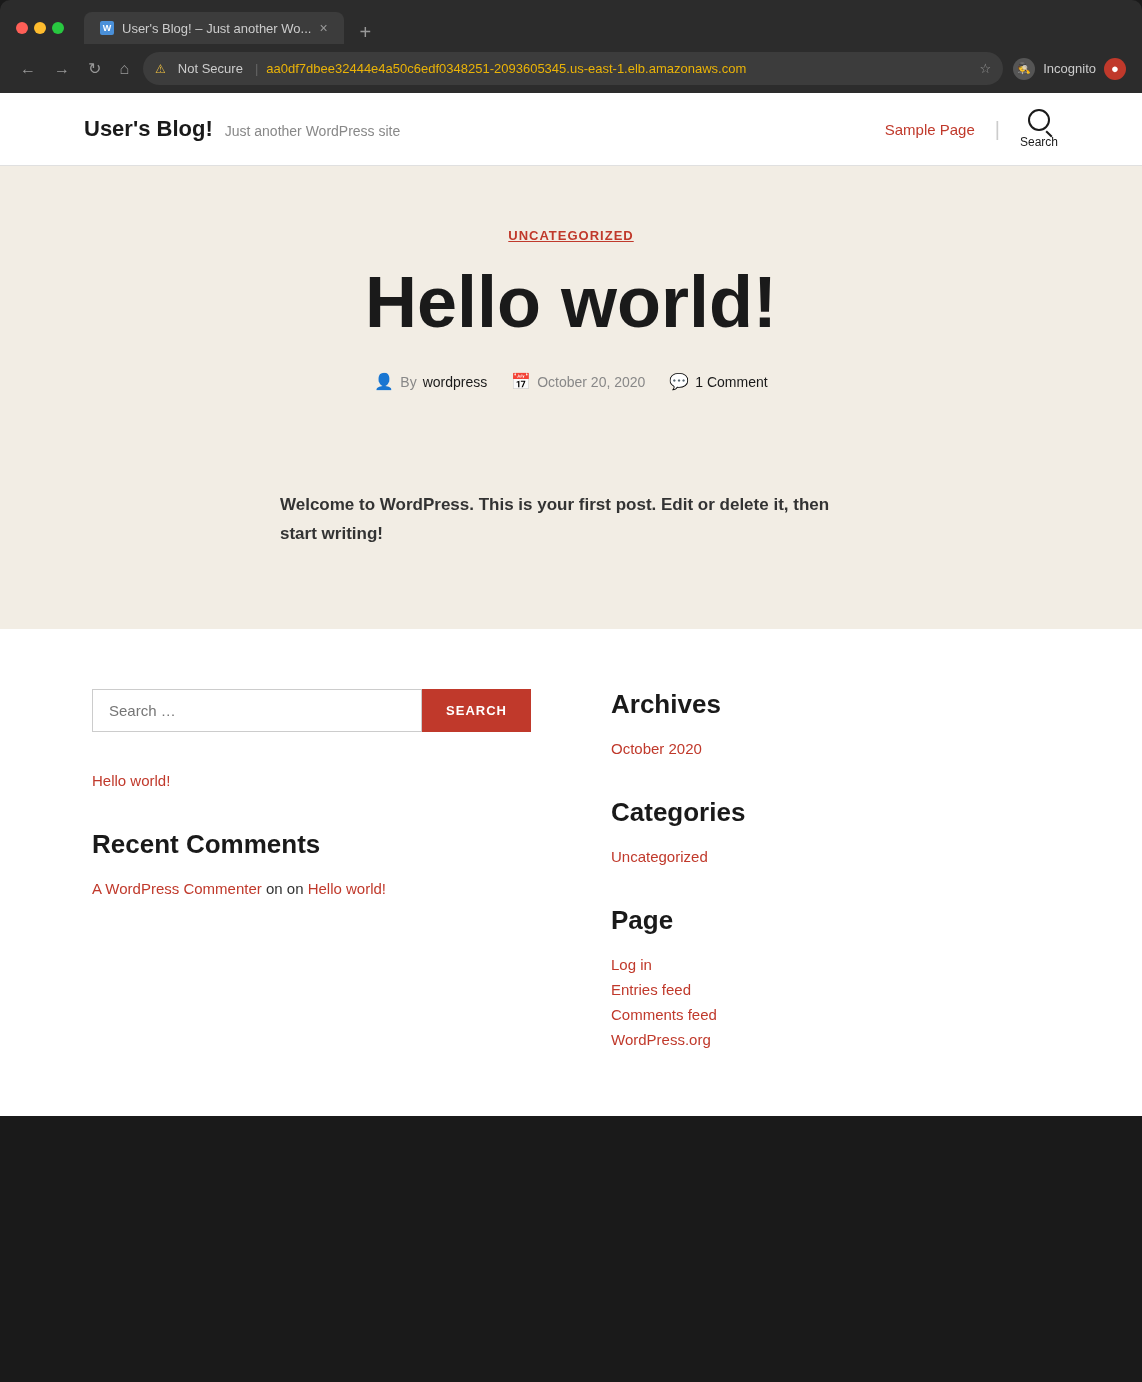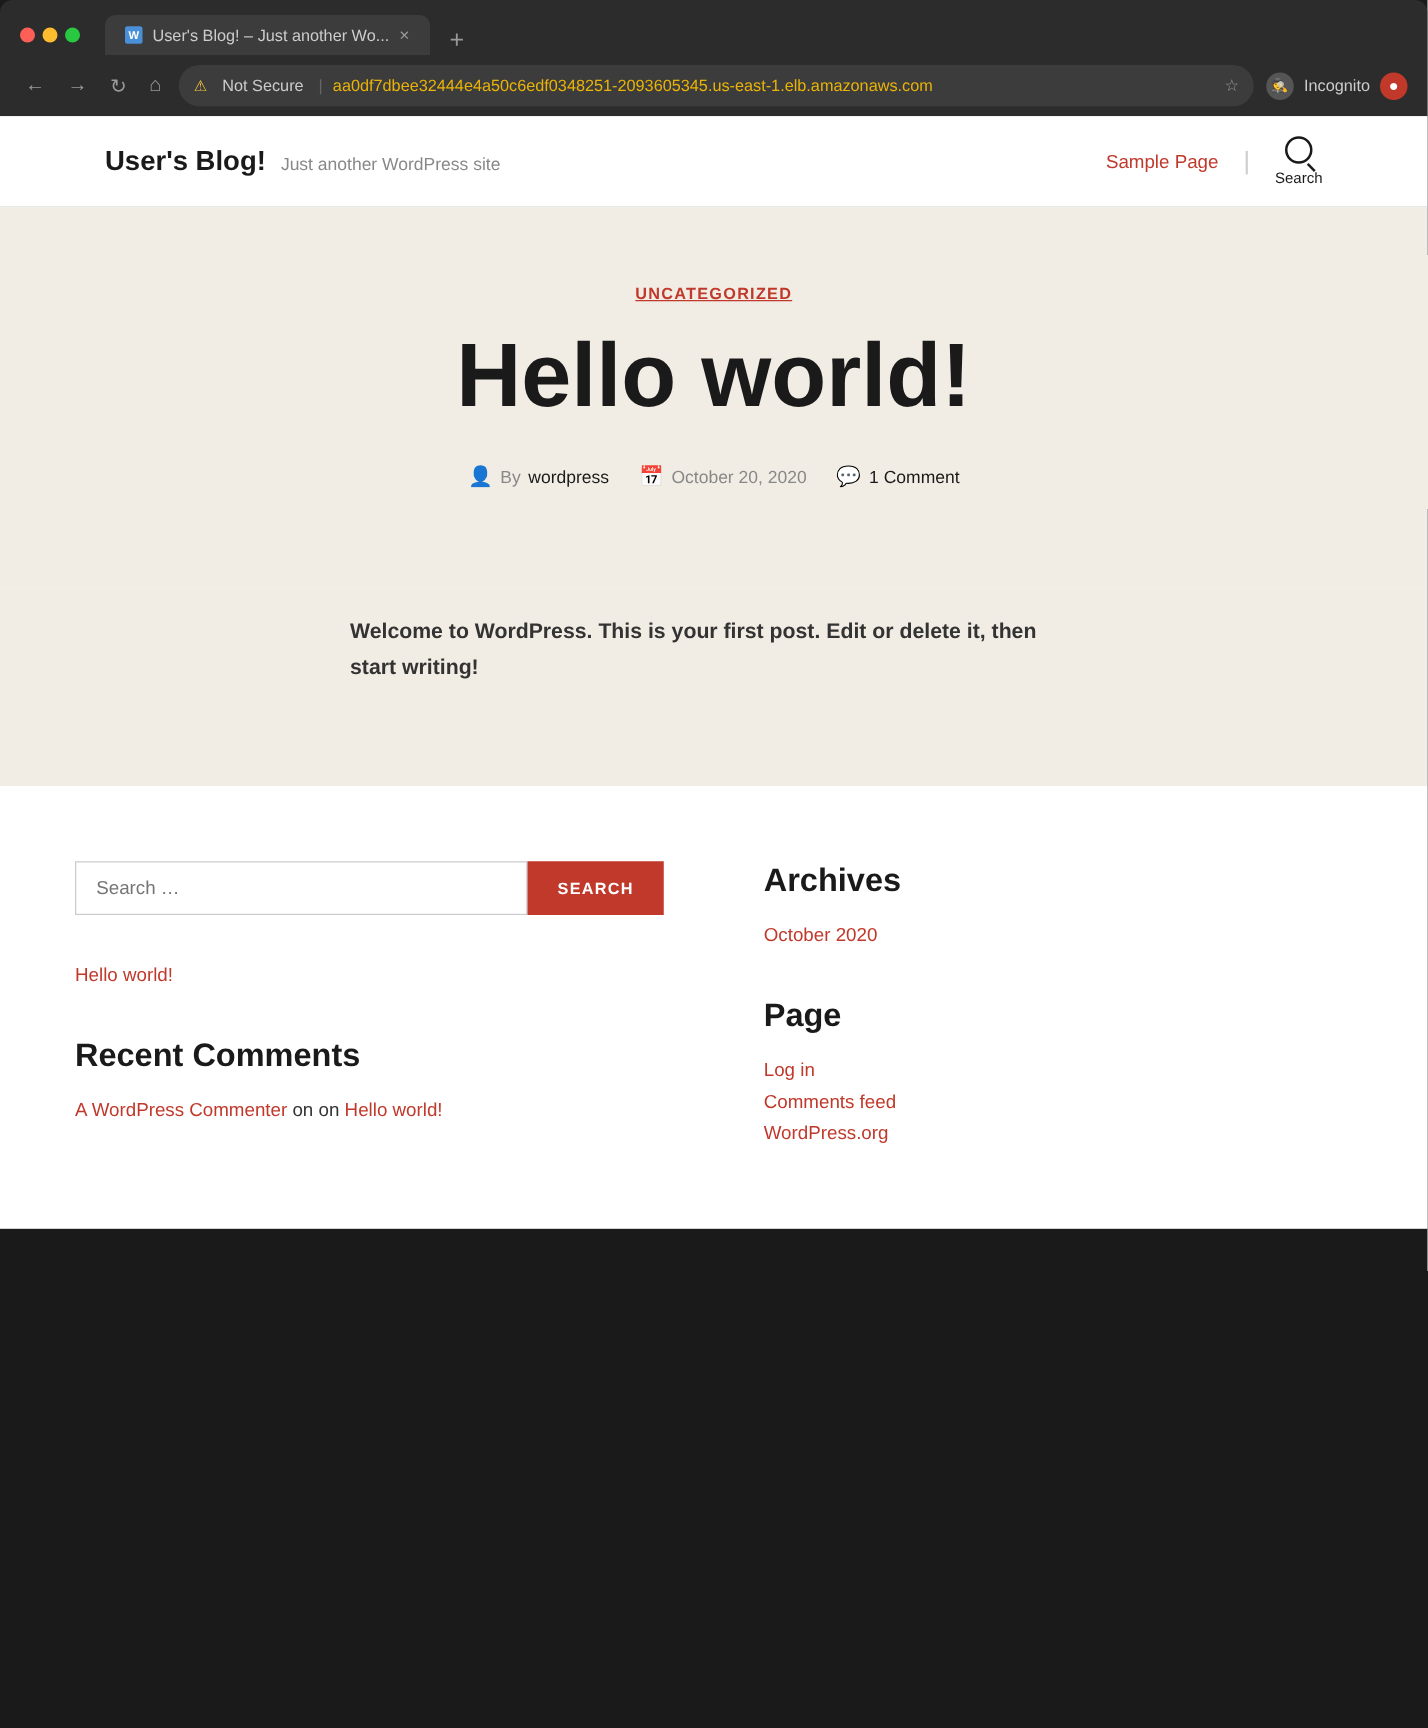--- a/index.html
+++ b/index.html
@@ -170,21 +170,21 @@
       background: #f2ede4;
       padding: 20px 280px 80px;
     }
     .post-content-text {
       font-size: 17px; line-height: 1.7; color: #333; font-weight: bold;
     }
 
     
     .footer-section {
       background: white;
-      padding: 60px 60px;
+      padding: 60px 92px;
       display: grid;
       grid-template-columns: 1fr 1fr;
       gap: 36px 80px;
     }
     .widget-title {
       font-size: 26px; font-weight: 700; color: #1a1a1a;
       margin-bottom: 20px;
     }
     .widget-link {
       color: #c0392b; text-decoration: none; font-size: 15px;
@@ -320,23 +320,28 @@
       </div>
     </div>
 
     <div>
 
       <div>
         <h2 class="widget-title">Archives</h2>
         <a class="widget-link">October 2020</a>
       </div>
 
+      <div style="margin-top:40px;">
+        <h2 class="widget-title">Categories</h2>
+        <a class="widget-link">Uncategorized</a>
+      </div>
 
       <div style="margin-top:40px;">
         <h2 class="widget-title">Page</h2>
         <a class="widget-link">Log in</a>
+        <a class="widget-link">Entries feed</a>
         <a class="widget-link">Comments feed</a>
         <a class="widget-link">WordPress.org</a>
       </div>
     </div>
 
   </div>
 </div>
 
 </body></html>

